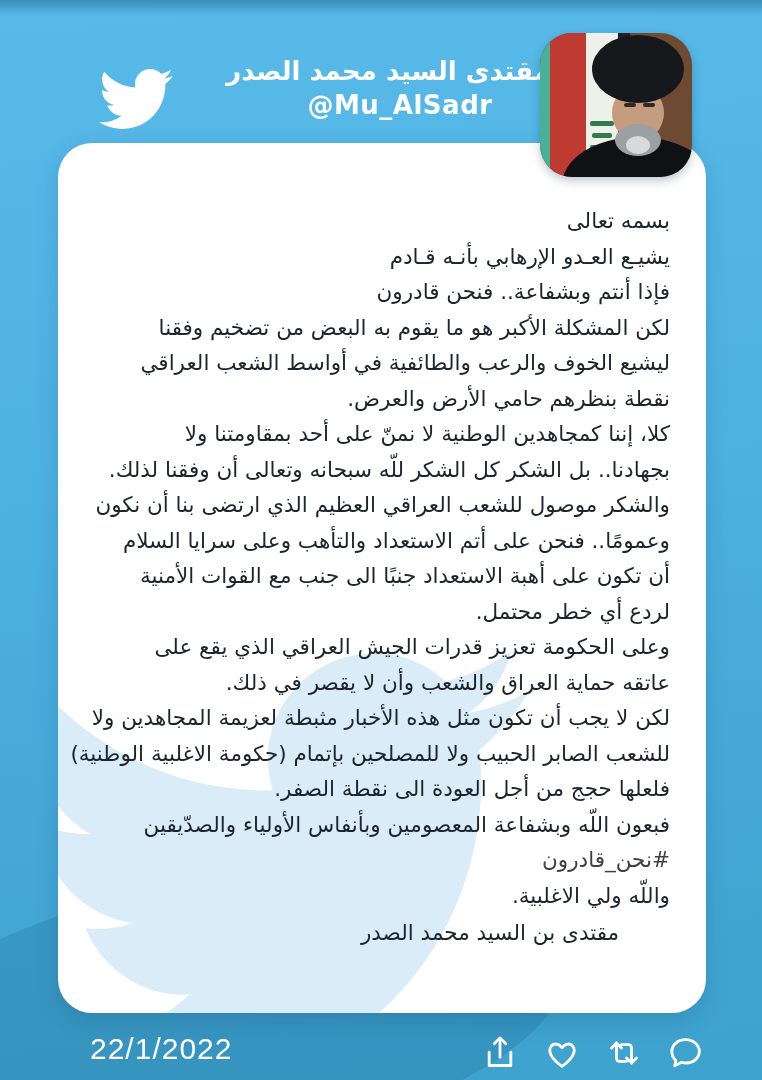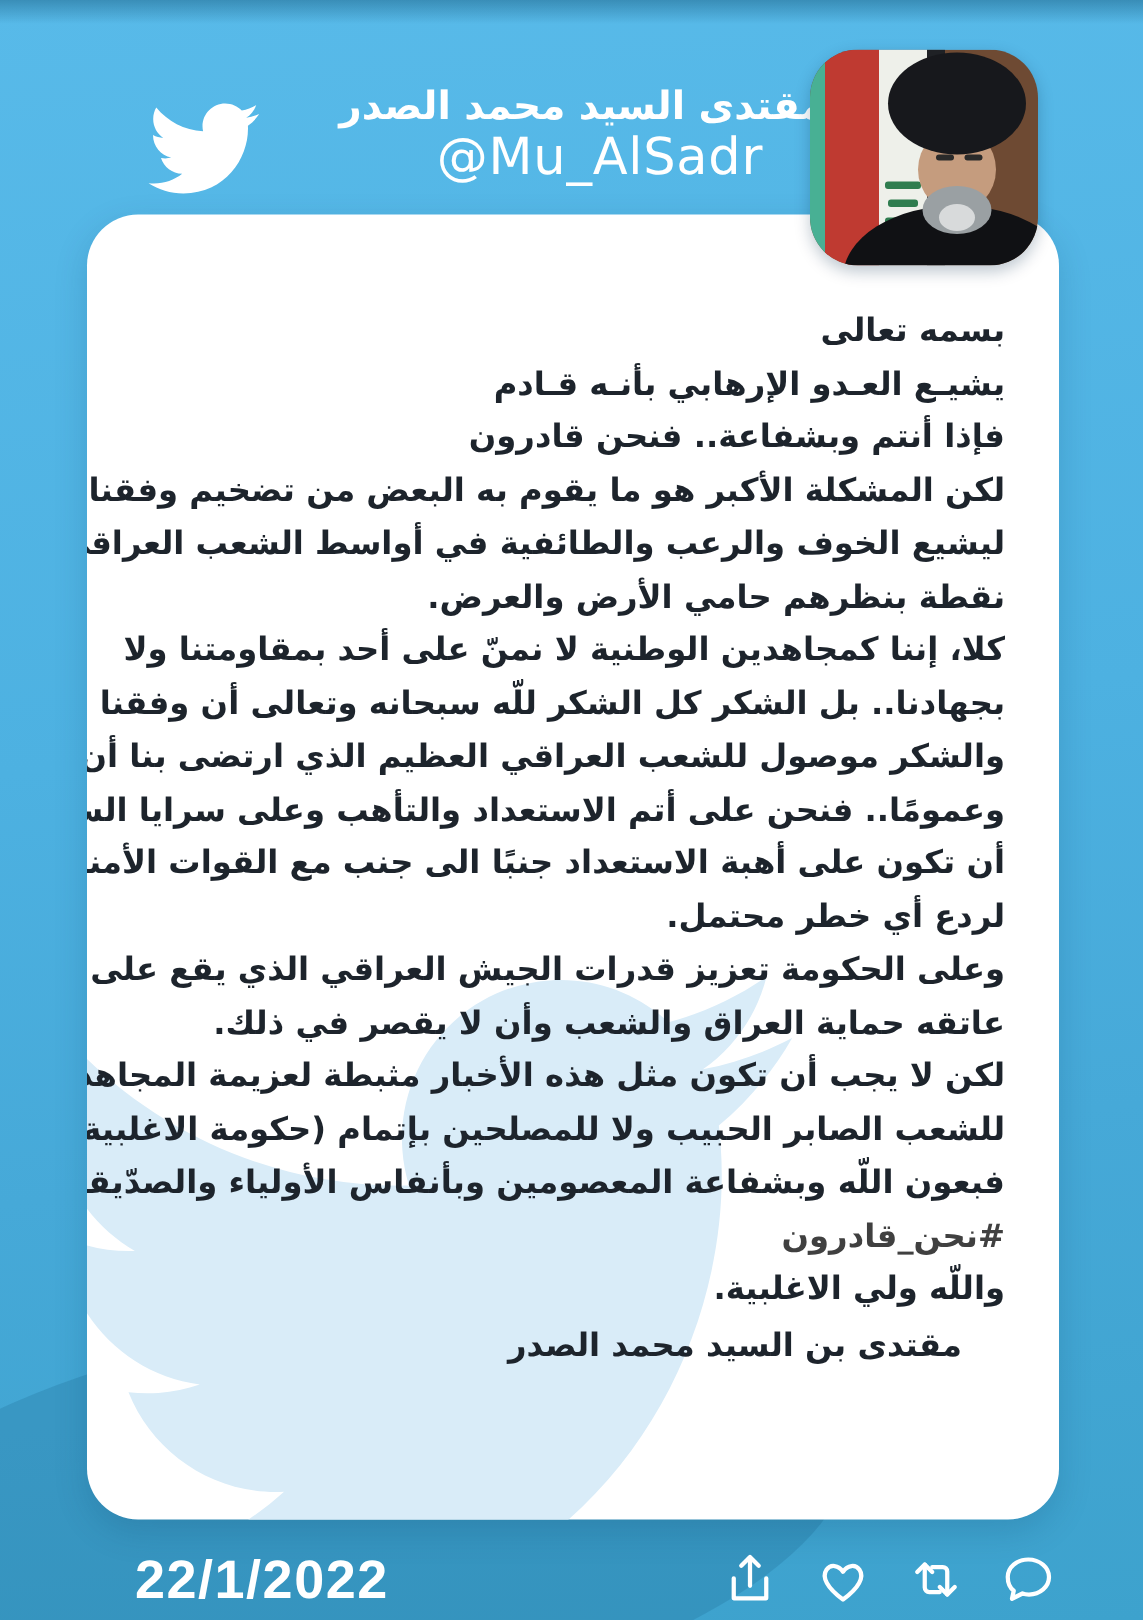--- a/index.html
+++ b/index.html
@@ -23,47 +23,47 @@
     background:rgba(16,84,120,0.18);border-radius:50%;
     transform:rotate(-9deg);z-index:1;
   }
   
   .twitter-logo{position:absolute;left:88px;top:60px;width:94px;height:78px;z-index:2;}
   .header-text{
     position:absolute;left:250px;top:54px;width:300px;text-align:center;
     color:#ffffff;z-index:2;direction:rtl;
   }
   .display-name{font-size:26px;font-weight:700;line-height:34px;white-space:nowrap;}
-  .handle{font-size:34px;font-weight:400;line-height:34px;letter-spacing:0.5px;direction:ltr;}
+  .handle{font-size:26px;font-weight:700;line-height:34px;letter-spacing:0.5px;direction:ltr;}
   .avatar{
     position:absolute;left:540px;top:33px;width:152px;height:144px;
     border-radius:32px;overflow:hidden;z-index:3;box-shadow:0 4px 10px rgba(0,40,70,0.25);
   }
   
   .card{
     position:absolute;left:58px;top:143px;width:648px;height:870px;
     background:#ffffff;border-radius:34px;overflow:hidden;z-index:2;
     box-shadow:0 8px 22px rgba(10,60,95,0.18);
   }
   .watermark{
     position:absolute;left:-55px;top:455px;width:545px;height:545px;
     transform:rotate(-4deg);z-index:0;pointer-events:none;
   }
   .tweet-body{
     position:relative;z-index:1;direction:rtl;text-align:right;
     padding:60px 36px 0 14px;color:#1d242c;
-    font-size:21.5px;font-weight:700;line-height:35.5px;
+    font-size:21.5px;font-weight:400;line-height:35.5px;
   }
   .tweet-line{white-space:nowrap;}
   .hashtag{color:#404040;}
   .signature{text-align:center;padding-left:238px;margin-top:2px;white-space:nowrap;}
   
   .date{
     position:absolute;left:90px;top:1032px;color:#ffffff;
-    font-size:36px;font-weight:700;letter-spacing:1px;z-index:2;
+    font-size:30px;font-weight:400;letter-spacing:1px;z-index:2;
     font-family:"Liberation Sans","DejaVu Sans",sans-serif;
   }
   .actions{
     position:absolute;right:56px;top:1033px;display:flex;gap:22px;z-index:2;
   }
   .action-btn{width:40px;height:40px;background:none;border:none;padding:0;cursor:pointer;}
   .action-btn svg{width:40px;height:40px;display:block;}
 </style>
 </head>
 <body>
@@ -125,20 +125,21 @@
           <div class="tweet-line">كلا، إننا كمجاهدين الوطنية لا نمنّ على أحد بمقاومتنا ولا</div>
           <div class="tweet-line">بجهادنا.. بل الشكر كل الشكر للّه سبحانه وتعالى أن وفقنا لذلك.</div>
           <div class="tweet-line">والشكر موصول للشعب العراقي العظيم الذي ارتضى بنا أن نكون</div>
           <div class="tweet-line">وعمومًا.. فنحن على أتم الاستعداد والتأهب وعلى سرايا السلام</div>
           <div class="tweet-line">أن تكون على أهبة الاستعداد جنبًا الى جنب مع القوات الأمنية</div>
           <div class="tweet-line">لردع أي خطر محتمل.</div>
           <div class="tweet-line">وعلى الحكومة تعزيز قدرات الجيش العراقي الذي يقع على</div>
           <div class="tweet-line">عاتقه حماية العراق والشعب وأن لا يقصر في ذلك.</div>
           <div class="tweet-line">لكن لا يجب أن تكون مثل هذه الأخبار مثبطة لعزيمة المجاهدين ولا</div>
           <div class="tweet-line">للشعب الصابر الحبيب ولا للمصلحين بإتمام (حكومة الاغلبية الوطنية)</div>
+          <div class="tweet-line">فلعلها حجج من أجل العودة الى نقطة الصفر.</div>
           <div class="tweet-line">فبعون اللّه وبشفاعة المعصومين وبأنفاس الأولياء والصدّيقين</div>
         </div>
       <div class="tweet-line hashtag">#نحن_قادرون</div>
       <div class="tweet-line">واللّه ولي الاغلبية.</div>
       <div class="tweet-line signature">مقتدى بن السيد محمد الصدر</div>
     </div>
   </div>
 
   <div class="date">22/1/2022</div>
 

